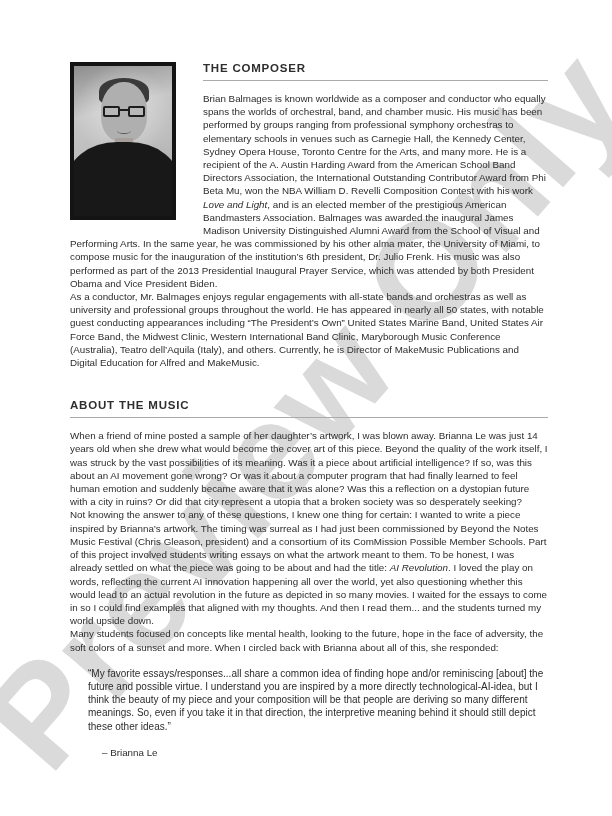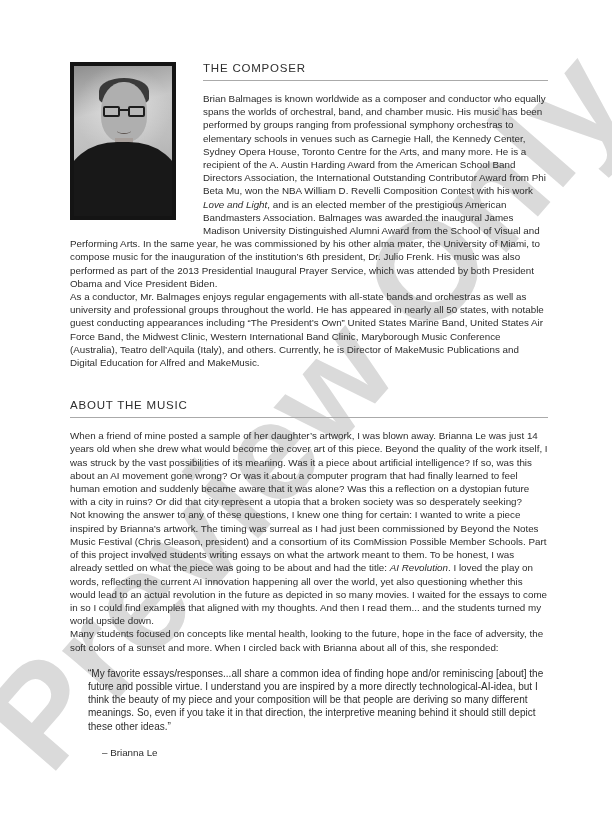--- a/index.html
+++ b/index.html
@@ -27,21 +27,21 @@
     z-index: 0;
     user-select: none;
   }
   .content {
     position: relative;
     z-index: 1;
     padding: 62px 64px 0 70px;
   }
   .section-title {
     font-size: 11.5px;
-    font-weight: 400;
+    font-weight: 700;
     letter-spacing: 0.8px;
     color: #2e2e2e;
     margin-bottom: 6px;
   }
   .rule {
     border-top: 1px solid #aaaaaa;
     height: 0;
     overflow: hidden; 
     margin-bottom: 11px;
   }

